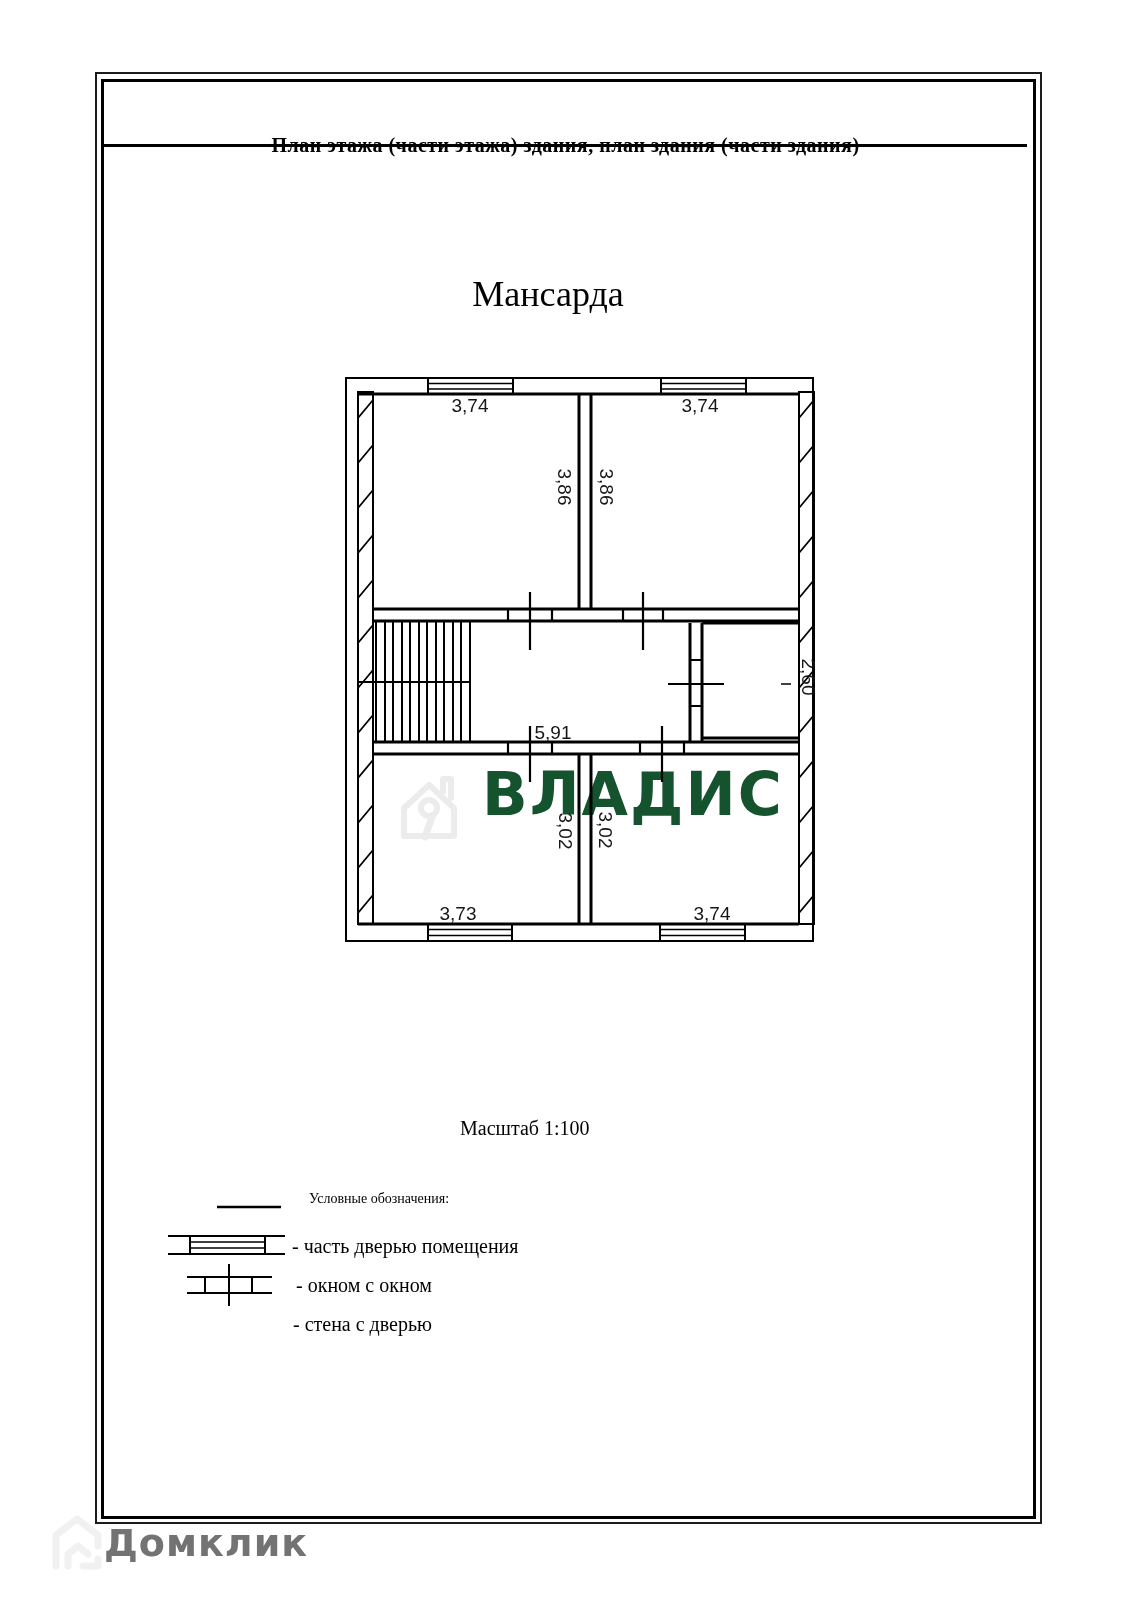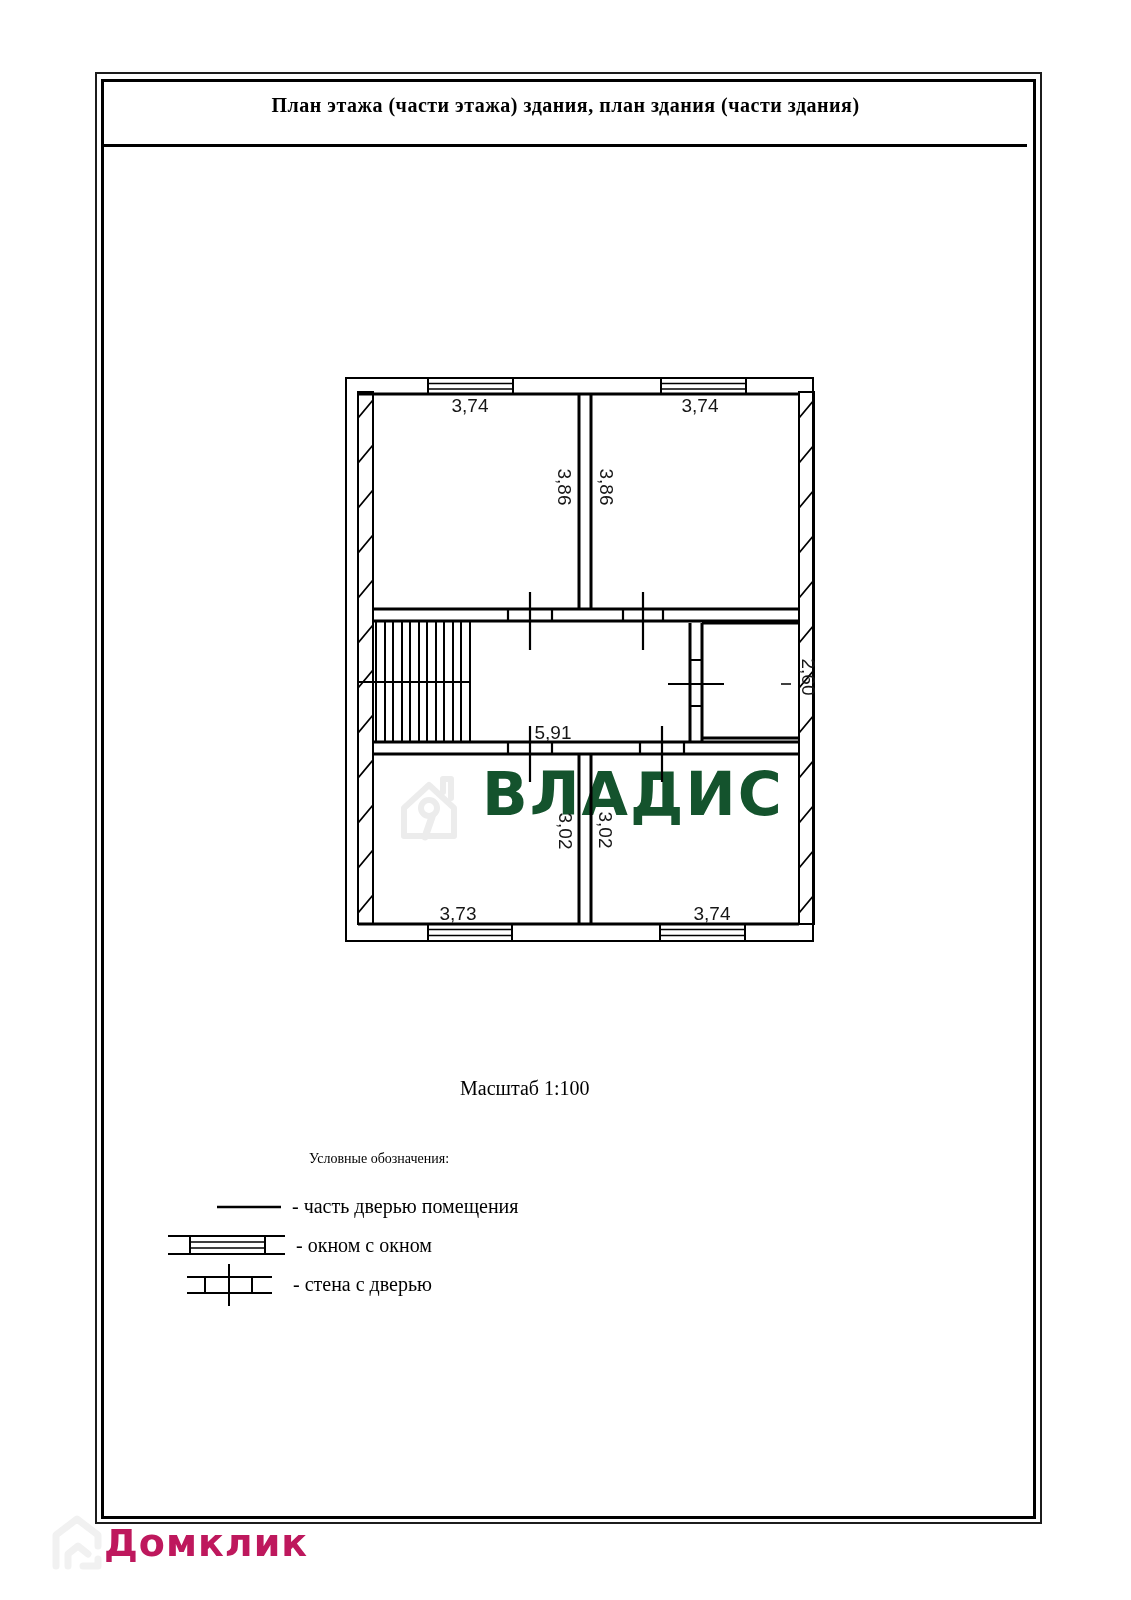--- a/index.html
+++ b/index.html
@@ -14,22 +14,22 @@
   .floor-title{left:398px;top:233px;width:300px;text-align:center;font-size:36px;}
   .scale-note{left:460px;top:1077px;width:260px;text-align:left;font-size:20px;}
   .legend-heading{left:309px;top:1151px;font-size:14px;}
   .legend-label{font-size:20px;}
   .ll1{left:292px;top:1195px;}
   .ll2{left:296px;top:1234px;}
   .ll3{left:293px;top:1273px;}
   .overlay-svg{left:0;top:0;z-index:2;}
   .wm{z-index:1;font-family:"DejaVu Sans",sans-serif;font-weight:bold;line-height:1;}
   .wm-vladis-text{left:482px;top:764px;font-size:60px;letter-spacing:2px;color:#14532d;}
-  .wm-dom-text{left:104px;top:1524px;font-size:38px;letter-spacing:1px;color:#be185d;}
-  .texts{z-index:3;}
+  .wm-dom-text{left:104px;top:1524px;font-size:38px;letter-spacing:1px;color:#737373;}
+  .texts{z-index:3;margin-top:40px;}
 </style>
 </head>
 <body>
 
 <div class="page">
 
   <svg class="abs wm" style="left:392px;top:764px;z-index:1;" width="74" height="98" viewBox="0 0 74 98">
     <g fill="none" stroke="#ececec" stroke-width="6" stroke-linejoin="round" stroke-linecap="round">
       <path d="M12 44 L37 21 L62 44 V72 H12 Z"></path>
       <path d="M51 28 V15 H59 V34"></path>
@@ -46,20 +46,21 @@
       <path d="M22 53 V41 L32 33 L42 41"></path>
     </g>
   </svg>
   <div class="abs wm wm-dom-text">Домклик</div>
 
   <div class="abs border-outer"></div>
   <div class="abs border-inner"></div>
   <div class="abs header-rule"></div>
 
   <div class="abs header-title texts">План этажа (части этажа) здания, план здания (части здания)</div>
+  <div class="abs floor-title texts">Мансарда</div>
   <div class="abs scale-note texts">Масштаб 1:100</div>
 
   <div class="abs legend-heading texts">Условные обозначения:</div>
   <div class="abs legend-label ll1 texts">- часть дверью помещения</div>
   <div class="abs legend-label ll2 texts">- окном с окном</div>
   <div class="abs legend-label ll3 texts">- стена с дверью</div>
 
   <svg class="abs overlay-svg" width="1131" height="1600" viewBox="0 0 1131 1600">
 
     <g fill="none" stroke="#000">

